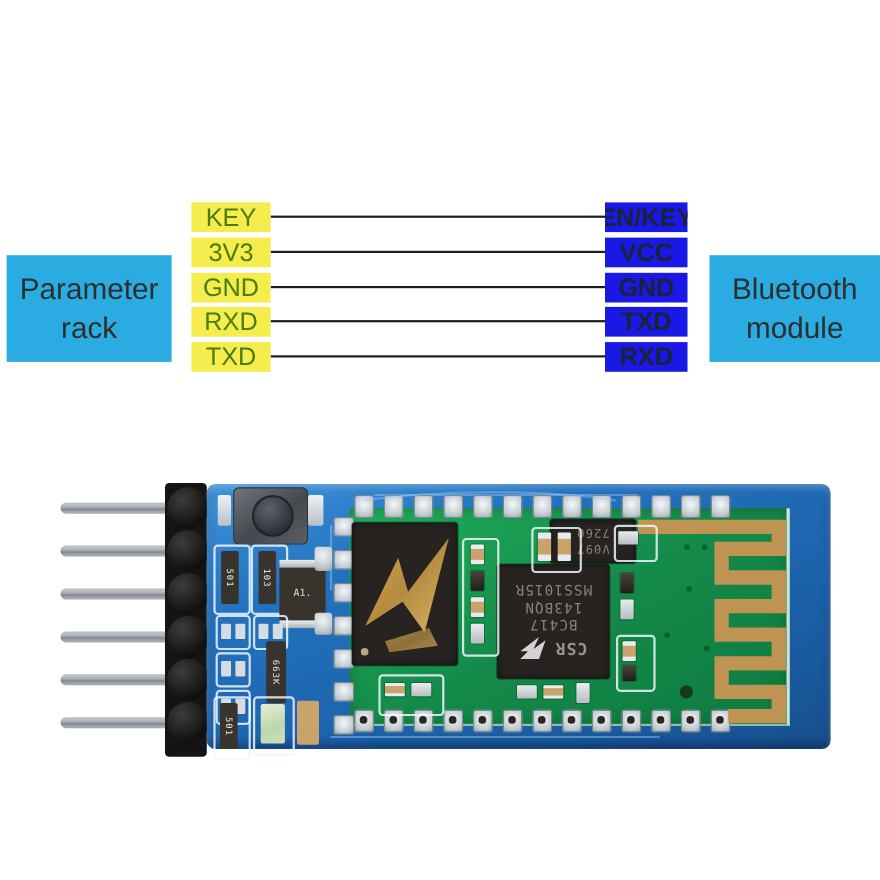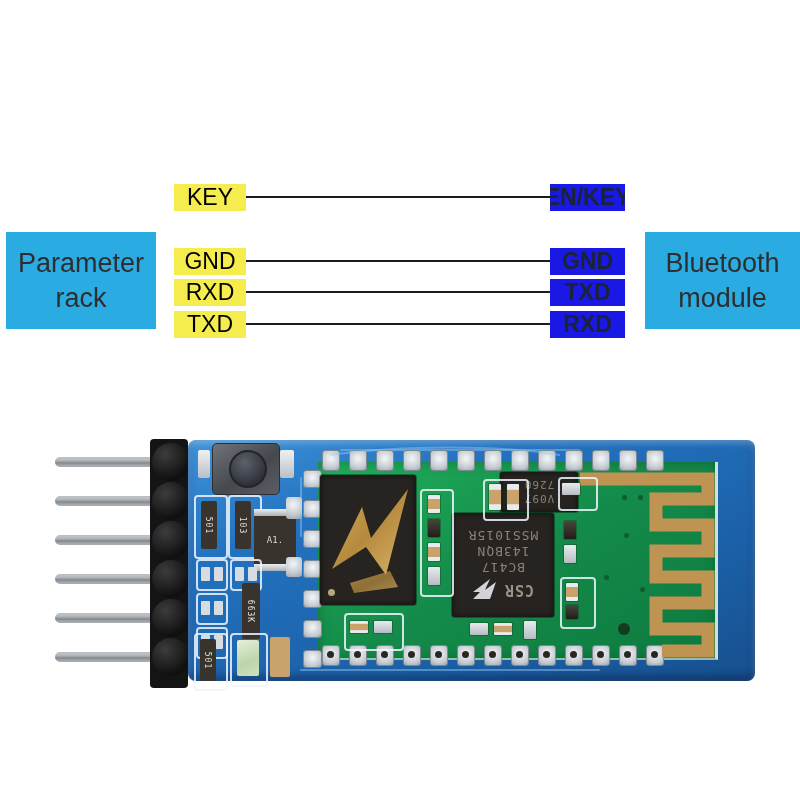--- a/index.html
+++ b/index.html
@@ -7,21 +7,21 @@
          font-family:"Liberation Sans", sans-serif;}
 
   
   .panel{position:absolute;background:#2aace3;color:#2e2e2e;display:flex;align-items:center;
          justify-content:center;text-align:center;font-size:27px;line-height:35px;}
   .panel-left{left:6px;top:232px;width:150px;height:97px;}
   .panel-right{left:645px;top:232px;width:155px;height:97px;}
 
   .pin-row{position:absolute;left:0;width:800px;height:27px;}
   .pin-yellow{position:absolute;left:174px;width:72px;height:27px;background:#f5ec4e;
-              color:#000000;font-size:23px;display:flex;align-items:center;justify-content:center;}
+              color:#4d7c0f;font-size:23px;display:flex;align-items:center;justify-content:center;}
   .pin-blue{position:absolute;left:550px;width:75px;height:27px;background:#1a18e4;
             color:#1b2336;font-size:23px;font-weight:bold;display:flex;align-items:center;
             justify-content:center;overflow:hidden;white-space:nowrap;}
   .wire{position:absolute;left:246px;width:304px;height:2px;background:#1c1c1c;top:12px;}
   .note{position:absolute;left:280px;top:299px;width:245px;text-align:center;
         font-size:21px;color:#3a3a3a;}
 
   
   .photo{position:absolute;left:0;top:437px;width:800px;height:260px;}
 
@@ -111,20 +111,25 @@
     <span>Parameter rack</span>
   </div>
   <div class="panel panel-right">
     <span>Bluetooth module</span>
   </div>
 
   <div class="pin-row" style="top:184px">
     <div class="wire"></div>
     <div class="pin-yellow">KEY</div>
     <div class="pin-blue">EN/KEY</div>
+  </div>
+  <div class="pin-row" style="top:216px">
+    <div class="wire"></div>
+    <div class="pin-yellow">3V3</div>
+    <div class="pin-blue">VCC</div>
   </div>
   <div class="pin-row" style="top:248px">
     <div class="wire"></div>
     <div class="pin-yellow">GND</div>
     <div class="pin-blue">GND</div>
   </div>
   <div class="pin-row" style="top:279px">
     <div class="wire"></div>
     <div class="pin-yellow">RXD</div>
     <div class="pin-blue">TXD</div>

